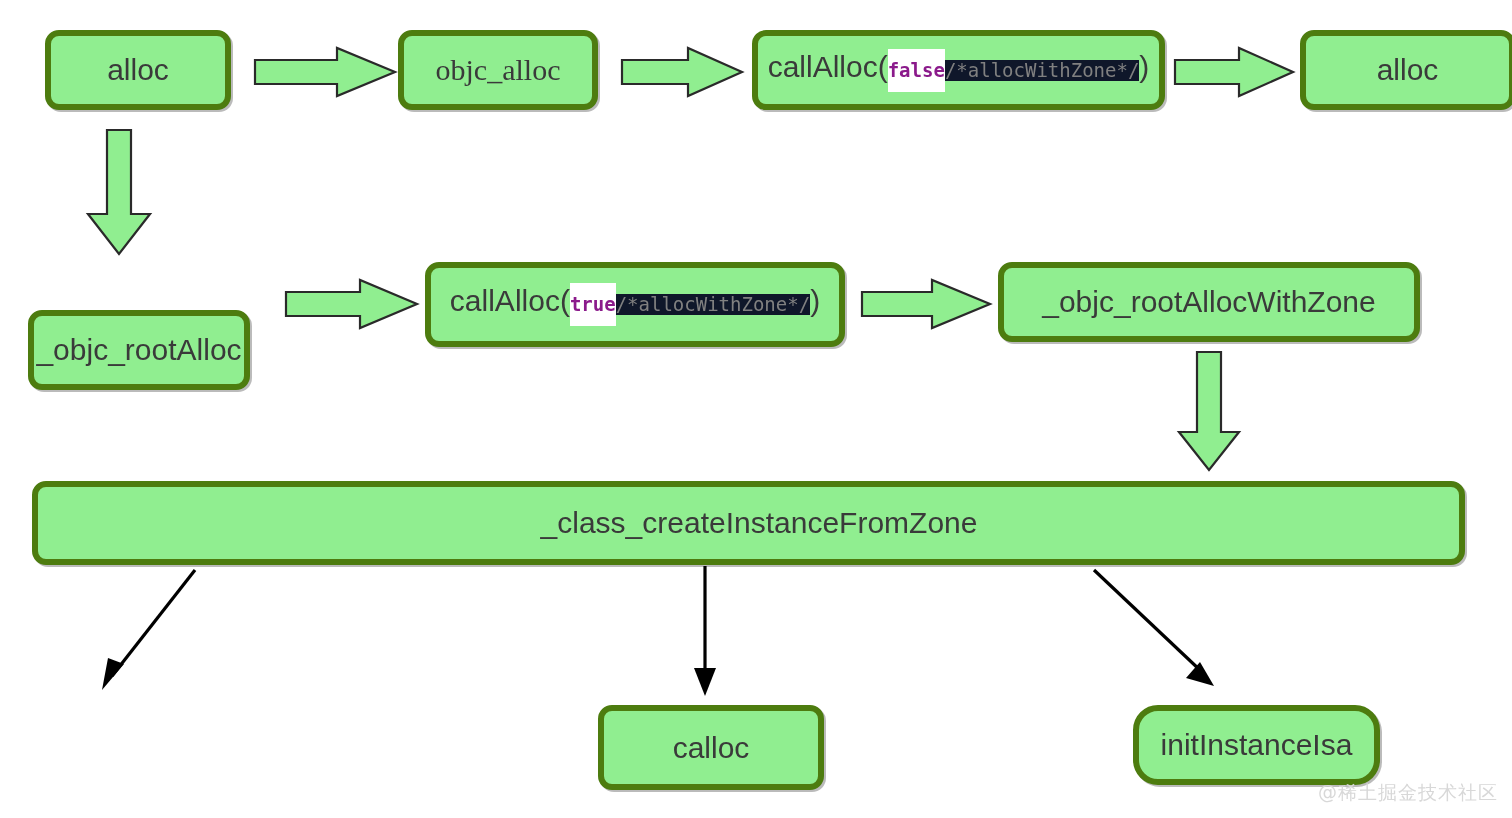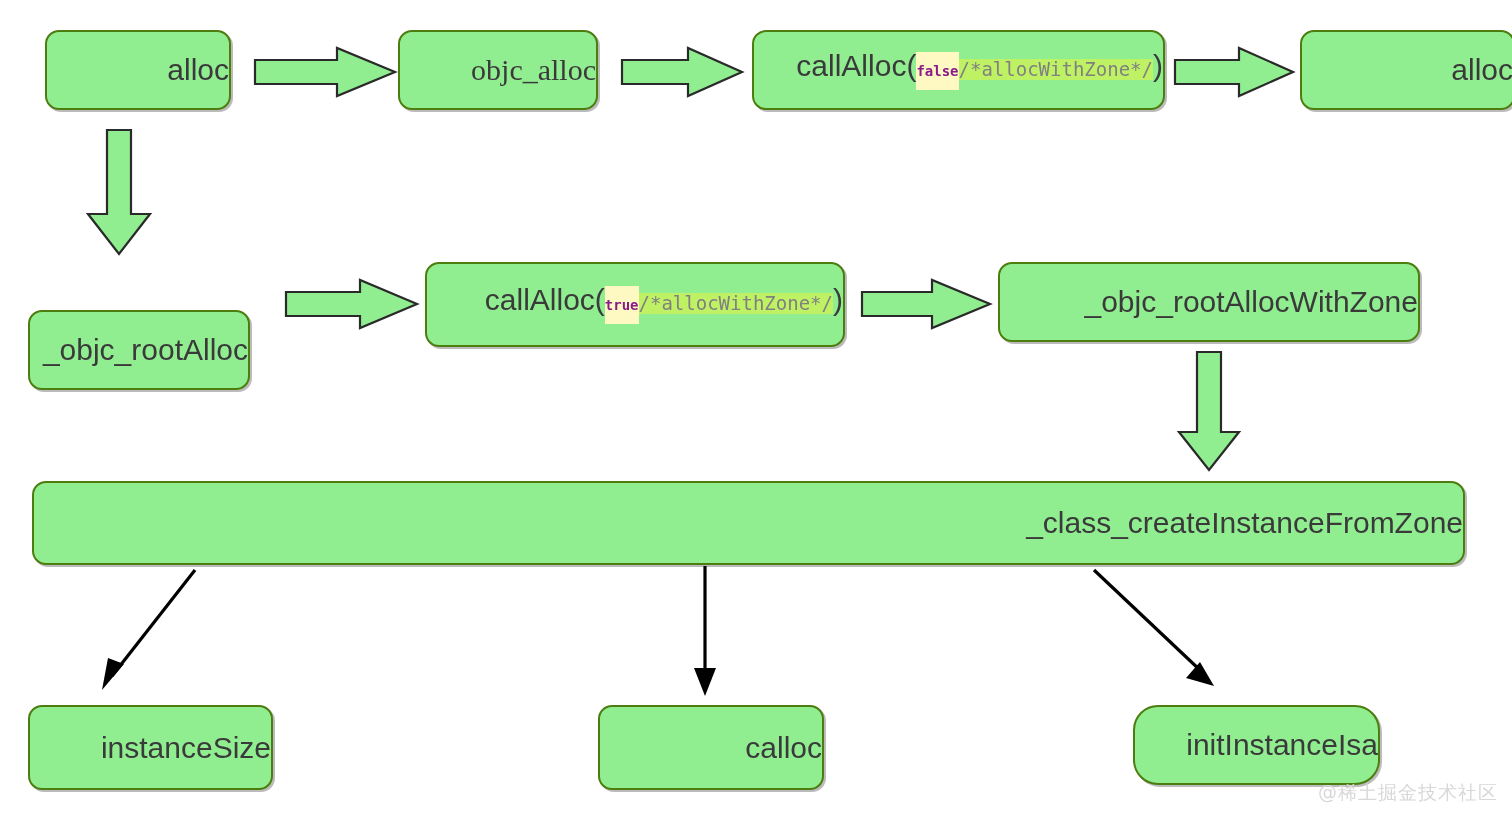--- a/index.html
+++ b/index.html
@@ -12,25 +12,25 @@
     width: 1512px;
     height: 818px;
     background: #ffffff;
     overflow: hidden;
     font-family: "Liberation Sans", sans-serif;
   }
   .node {
     position: absolute;
     box-sizing: border-box;
     background: #90ee90;
-    border: 2px solid #4d7c0f;
+    border: 6px solid #4d7c0f;
     border-radius: 14px;
     display: flex;
     align-items: center;
-    justify-content: flex-end;
+    justify-content: center;
     color: #3a3a3a;
     font-family: "Liberation Sans", sans-serif;
     font-size: 30px;
     line-height: 1;
     white-space: nowrap;
     box-shadow: 2px 2px 0 rgba(60,60,60,0.35);
   }
   .node.wide  { font-size: 30px; padding-left: 21px; }
   .node .label { pointer-events: none; }
 
@@ -39,30 +39,30 @@
     font-size: 30px;
     color: #3a3a3a;
     white-space: nowrap;
     display: inline-flex;
     align-items: baseline;
   }
   .codebox .fn { font-family: "Liberation Sans", sans-serif; }
   .codebox .kw {
     font-family: "DejaVu Sans Mono", monospace;
     font-weight: bold;
-    font-size: 14px;
+    font-size: 19px;
     color: #8b1a8b;
-    background: #fef9c3;
+    background: #ffffff;
     padding: 12px 0;
   }
   .codebox .cm {
     font-family: "DejaVu Sans Mono", monospace;
     font-size: 19px;
     color: #808080;
-    background: #bef264;
+    background: #0f172a;
     padding: 1px 0;
   }
 
   .arrow-svg {
     position: absolute;
     overflow: visible;
     pointer-events: none;
   }
   .block-arrow {
     fill: #90ee90;
@@ -170,23 +170,20 @@
   <svg class="arrow-svg" style="left:690px; top:566px;" width="30" height="130" viewBox="0 0 30 130">
     <line class="thin-line" x1="15" y1="0" x2="15" y2="112"></line>
     <polygon class="thin-head" points="15,130 4,102 26,102"></polygon>
   </svg>
 
   <svg class="arrow-svg" style="left:1090px; top:566px;" width="130" height="125" viewBox="0 0 130 125">
     <line class="thin-line" x1="4" y1="4" x2="112" y2="106"></line>
     <polygon class="thin-head" points="124,120 96,112 110,96"></polygon>
   </svg>
 
-  <div class="node" style="left:28px; top:705px; width:245px; height:85px;">
-    <span class="label">instanceSize</span>
-  </div>
 
   <div class="node" style="left:598px; top:705px; width:226px; height:85px;">
     <span class="label">calloc</span>
   </div>
 
   <div class="node" style="left:1133px; top:705px; width:247px; height:80px;border-radius:25px;">
     <span class="label">initInstanceIsa</span>
   </div>
 
   <div class="watermark" style="left:1318px; top:780px;">

